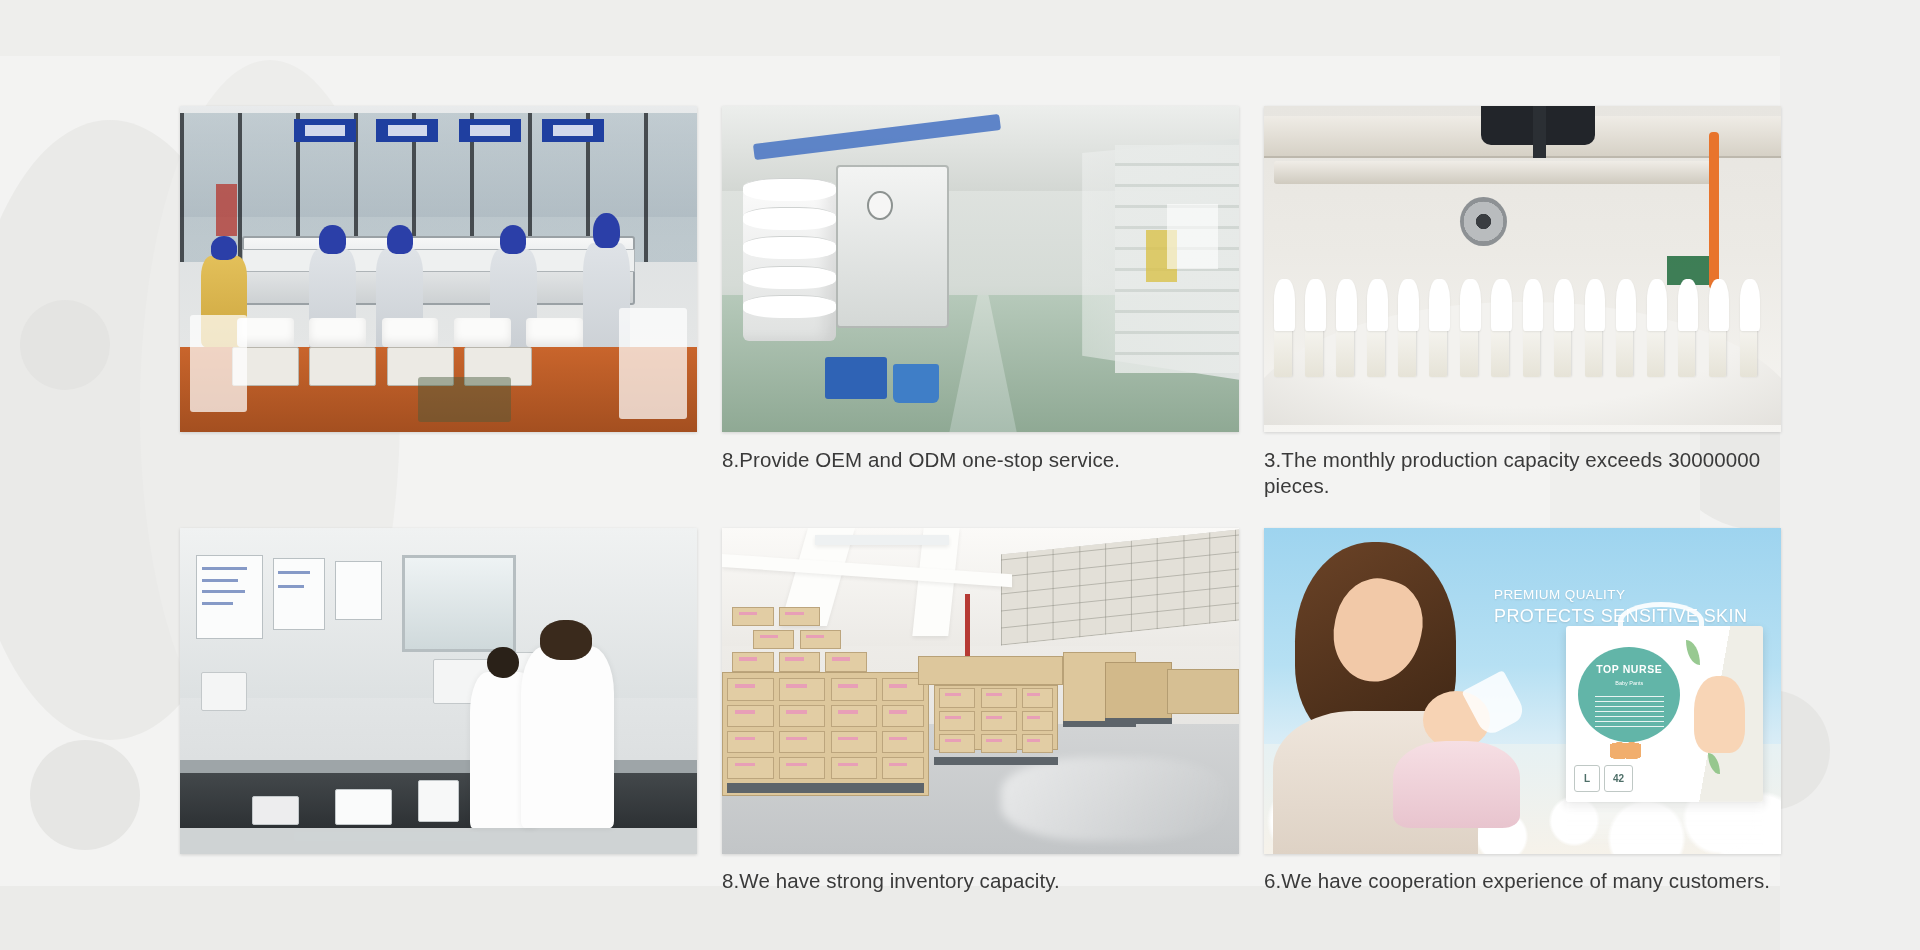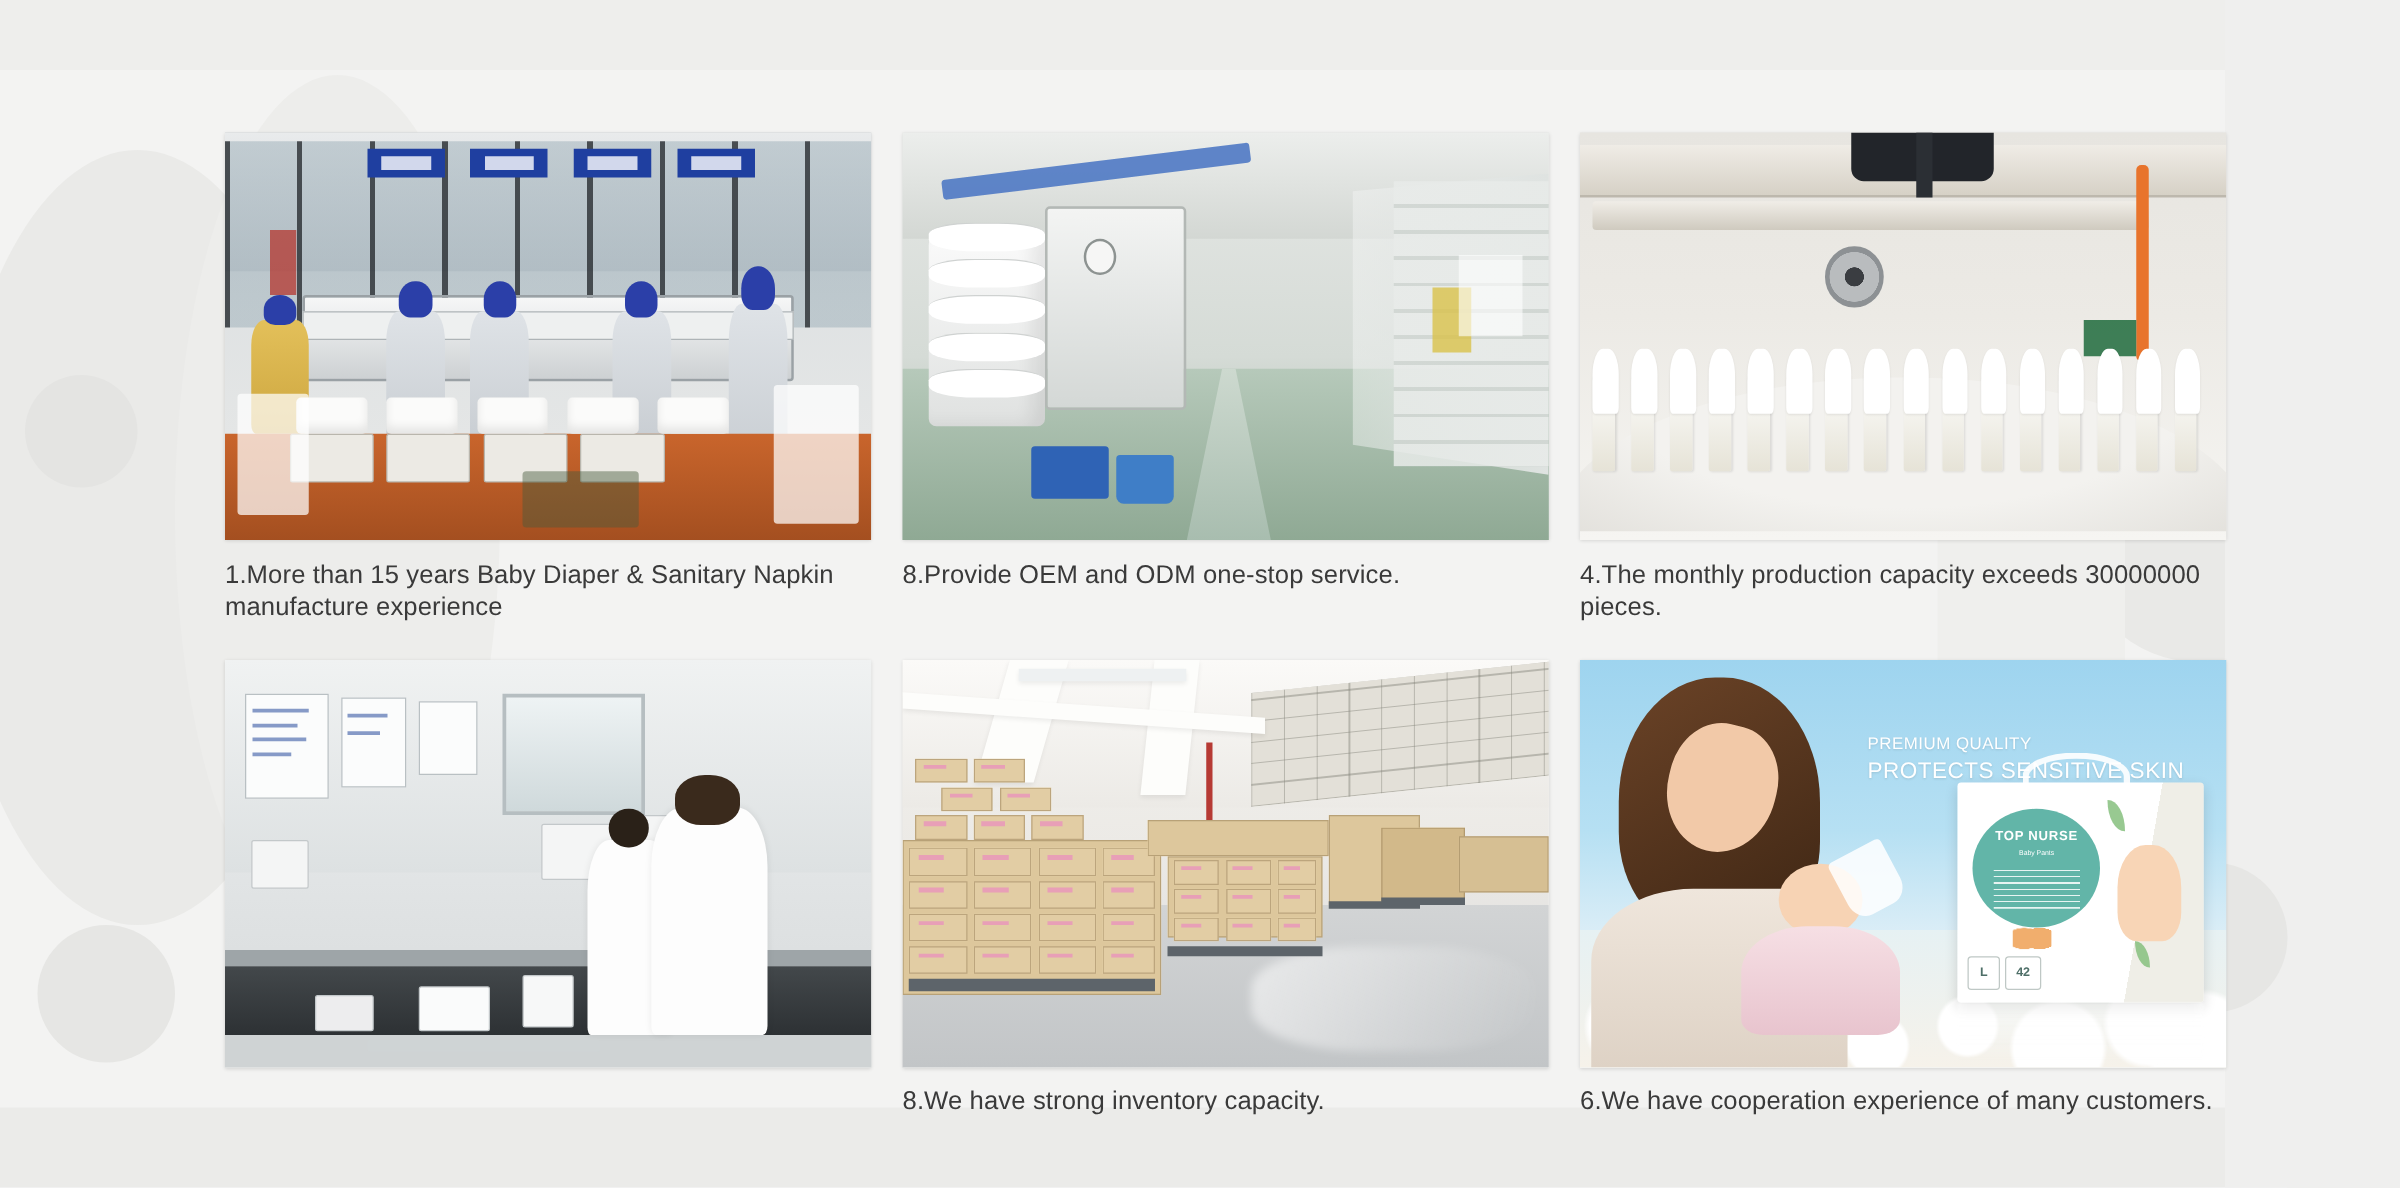--- a/index.html
+++ b/index.html
@@ -289,21 +289,20 @@
         <div class="tray" style="left:55%;width:13%;"></div>
         <div class="pack" style="left:11%;bottom:26%;width:11%;height:9%;"></div>
         <div class="pack" style="left:25%;bottom:26%;width:11%;height:9%;"></div>
         <div class="pack" style="left:39%;bottom:26%;width:11%;height:9%;"></div>
         <div class="pack" style="left:53%;bottom:26%;width:11%;height:9%;"></div>
         <div class="pack" style="left:67%;bottom:26%;width:11%;height:9%;"></div>
         <div class="bag" style="left:2%;bottom:6%;width:11%;height:30%;"></div>
         <div class="bag" style="left:46%;bottom:3%;width:18%;height:14%;background:rgba(70,90,60,.45);"></div>
         <div class="bag" style="right:2%;bottom:4%;width:13%;height:34%;"></div>
       </div>
-      <div class="caption">1.More than 15 years Baby Diaper &amp; Sanitary Napkin manufacture experience</div>
     </div>
 
     <div class="cell">
       <div class="thumb p2">
         <div class="ceil"></div>
         <div class="duct"></div>
         <div class="floor"></div>
         <div class="aisle"></div>
         <div class="rackR"></div>
         <div class="rackR2"></div>
@@ -359,21 +358,21 @@
           <div class="padw" style="left:68%"></div>
         <div class="pad" style="left:74%"></div>
           <div class="padw" style="left:74%"></div>
         <div class="pad" style="left:80%"></div>
           <div class="padw" style="left:80%"></div>
         <div class="pad" style="left:86%"></div>
           <div class="padw" style="left:86%"></div>
         <div class="pad" style="left:92%"></div>
           <div class="padw" style="left:92%"></div>
       </div>
-      <div class="caption">4.The monthly production capacity exceeds 30000000 pieces.</div>
+      <div class="caption">3.The monthly production capacity exceeds 30000000 pieces.</div>
     </div>
   </div>
 
   <div class="grid-row" id="row2">
 
     <div class="cell">
       <div class="thumb p4">
         <div class="wall"></div>
         <div class="poster" style="left:3%;top:8%;width:13%;height:26%;">
           <span style="top:14%;width:70%"></span>

